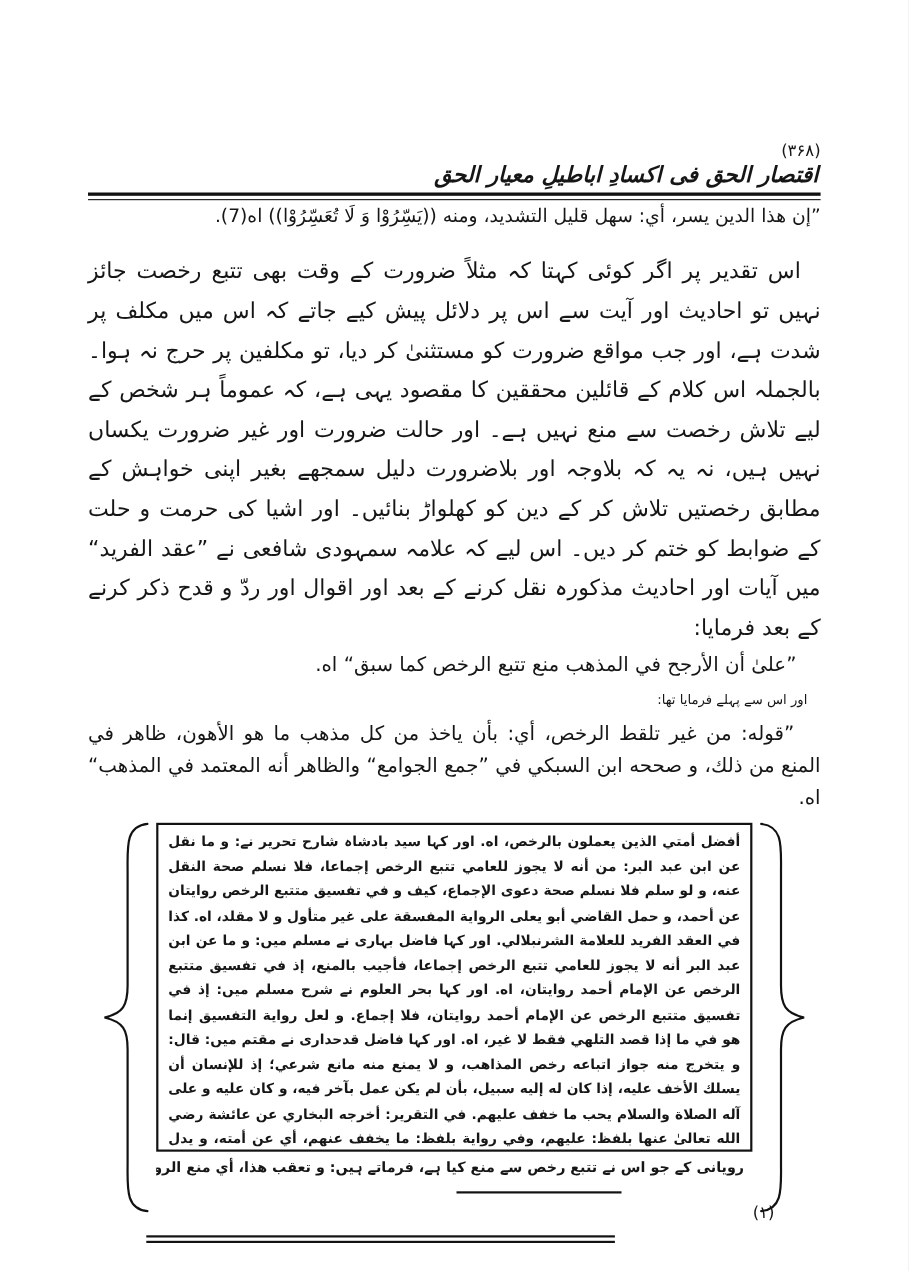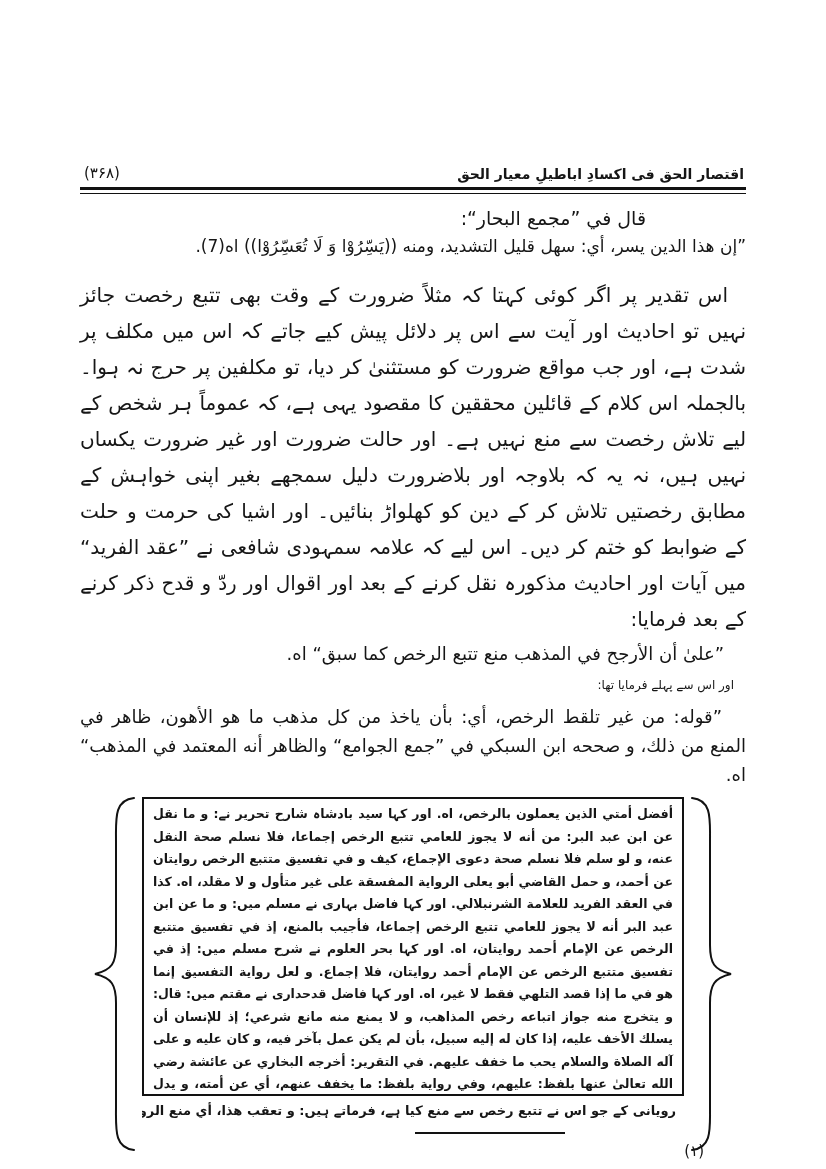--- a/index.html
+++ b/index.html
@@ -4,23 +4,23 @@
 <style>
   html,body{margin:0;padding:0;background:#e8e8e8;}
   .page{
     position:relative; width:826px; height:1169px; margin:0 auto;
     background:#ffffff; overflow:hidden;
     font-family:"DejaVu Sans", sans-serif; color:#161616;
   }
   .content{position:absolute; left:80px; top:128px; width:666px;}
 
   
-  .hdr{display:flex; flex-direction:row; justify-content:space-between; align-items:flex-end; margin-bottom:5px;margin-top:36px;}
+  .hdr{display:flex; flex-direction:column; justify-content:space-between; align-items:flex-end; margin-bottom:5px;}
   .hdr .pg{font-size:15px; letter-spacing:1px; padding-left:4px;}
-  .hdr .title{font-size:14px; font-weight:bold; direction:rtl; padding-right:2px;}
+  .hdr .title{font-size:20px; font-weight:bold; font-style:italic; direction:rtl; padding-right:2px;}
 
   .dbl-rule{border-top:3px solid #121212; padding-top:3px;}
   .dbl-rule > div{height:1px; background:#121212;}
 
   
   .rtl{direction:rtl; unicode-bidi:embed;}
   .p-open{font-size:19px; line-height:26px; text-align:right; padding-left:0; padding-right:100px; margin-top:11px;}
   .p-arabic{font-size:17px; line-height:30px; text-align:justify; text-justify:inter-word;}
   .p-urdu{font-size:20px; line-height:36px; text-align:justify; text-indent:18px; margin-top:16px;}
   .p-quote{font-size:18px; line-height:30px; text-align:right; padding-right:22px; margin-top:2px;}
@@ -55,21 +55,20 @@
 
     <div class="hdr">
       <div class="pg">(۳۶۸)</div>
       <div class="title">اقتصار الحق فی اکسادِ اباطیلِ معیار الحق</div>
     </div>
 
     <div class="dbl-rule">
         <div></div>
       </div>
 
-    <div class="rtl p-open">قال في ”مجمع البحار“:</div>
     <div class="rtl p-arabic">”إن هذا الدين يسر، أي: سهل قليل التشديد، ومنه ((يَسِّرُوْا وَ لَا تُعَسِّرُوْا)) اه(7).</div>
     <div class="rtl p-urdu">اس تقدیر پر اگر کوئی کہتا کہ مثلاً ضرورت کے وقت بھی تتبع رخصت جائز نہیں تو احادیث اور آیت سے اس پر دلائل پیش کیے جاتے کہ اس میں مکلف پر شدت ہے، اور جب مواقع ضرورت کو مستثنیٰ کر دیا، تو مکلفین پر حرج نہ ہوا۔ بالجملہ اس کلام کے قائلین محققین کا مقصود یہی ہے، کہ عموماً ہر شخص کے لیے تلاش رخصت سے منع نہیں ہے۔ اور حالت ضرورت اور غیر ضرورت یکساں نہیں ہیں، نہ یہ کہ بلاوجہ اور بلاضرورت دلیل سمجھے بغیر اپنی خواہش کے مطابق رخصتیں تلاش کر کے دین کو کھلواڑ بنائیں۔ اور اشیا کی حرمت و حلت کے ضوابط کو ختم کر دیں۔ اس لیے کہ علامہ سمہودی شافعی نے ”عقد الفرید“ میں آیات اور احادیث مذکورہ نقل کرنے کے بعد اور اقوال اور ردّ و قدح ذکر کرنے کے بعد فرمایا:</div>
     <div class="rtl p-quote">”علیٰ أن الأرجح في المذهب منع تتبع الرخص كما سبق“ اه.</div>
     <div class="rtl p-intro">اور اس سے پہلے فرمایا تھا:</div>
     <div class="rtl p-arabic2">”قوله: من غير تلقط الرخص، أي: بأن ياخذ من كل مذهب ما هو الأهون، ظاهر في المنع من ذلك، و صححه ابن السبكي في ”جمع الجوامع“ والظاهر أنه المعتمد في المذهب“ اه.</div>
 
     <div class="quote-box">
       <svg class="brace left" viewBox="0 0 48 358" aria-hidden="true">
         <path d="M46 3 C26 5 28 24 28 46 L28 150 C28 168 24 175 7 179 C24 183 28 190 28 208 L28 312 C28 334 26 353 46 355" fill="none" stroke="#121212" stroke-width="2" stroke-linecap="round"></path>
       </svg>

